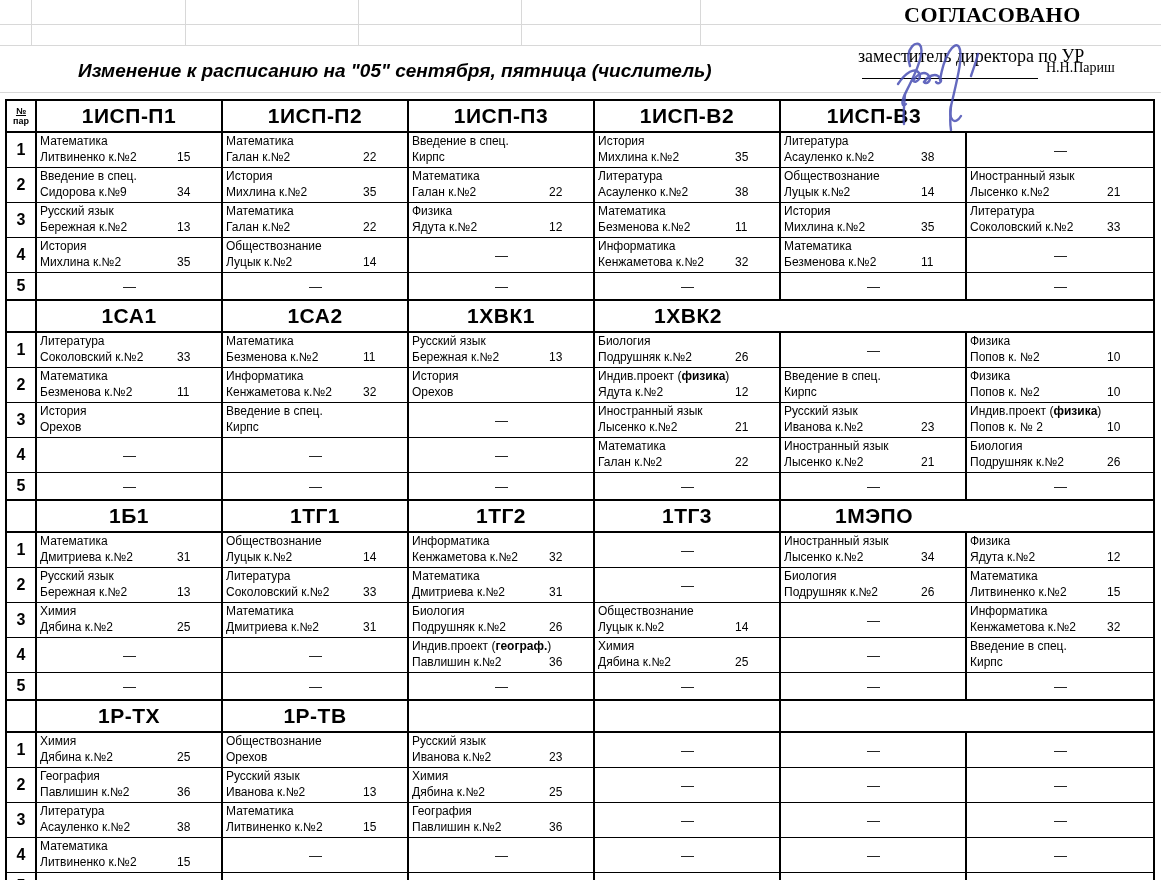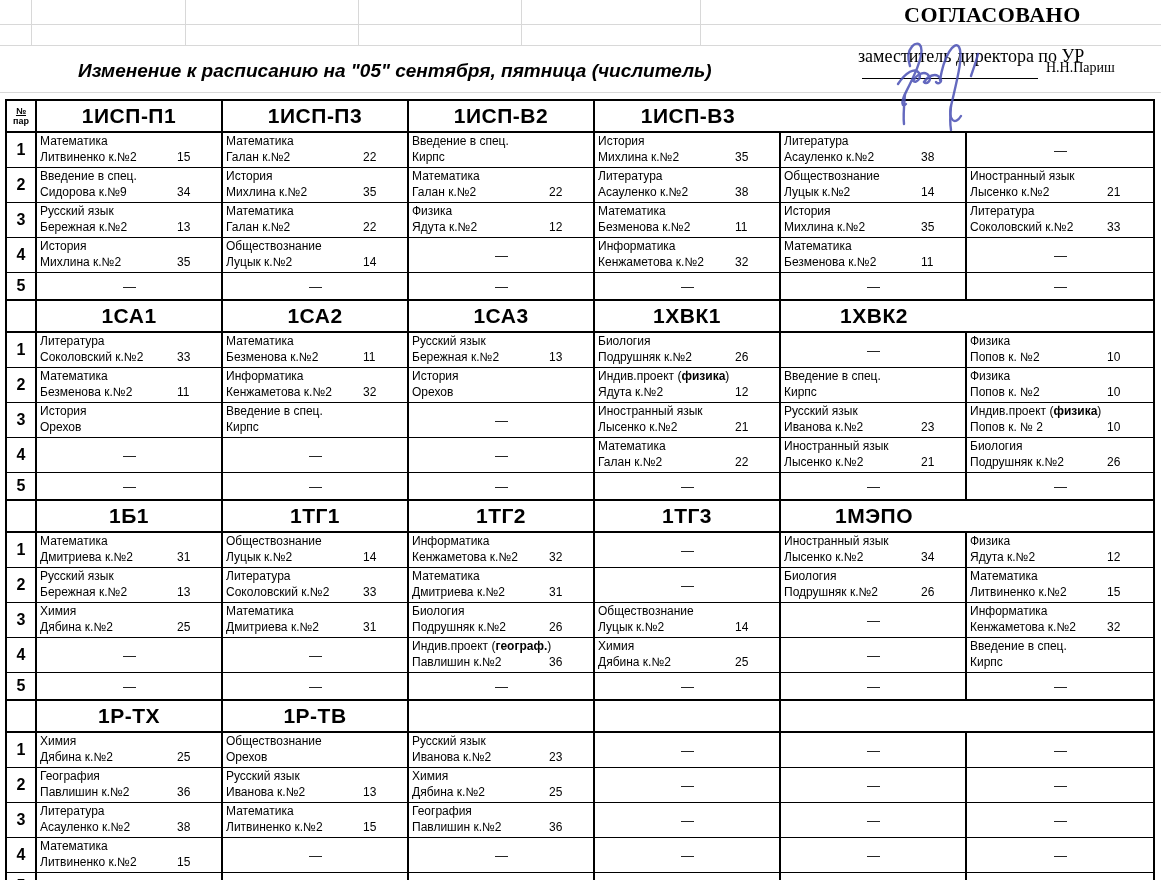--- a/index.html
+++ b/index.html
@@ -92,20 +92,23 @@
 <div class="schedule" id="schedule-table">
     <div class="sec">
       <div class="row header-row">
         <div class="cell num-cell">
           <div class="numhdr"><span class="u">№</span><br>пар</div>
         </div>
         <div class="cell">
           <div class="group-name">1ИСП-П1</div>
         </div>
         <div class="cell">
+          <div class="group-name">1ИСП-П2</div>
+        </div>
+        <div class="cell">
           <div class="group-name">1ИСП-П3</div>
         </div>
         <div class="cell">
           <div class="group-name">1ИСП-В2</div>
         </div>
         <div class="cell">
           <div class="group-name">1ИСП-В3</div>
         </div>
       </div>
       <div class="row data-row">
@@ -258,23 +261,20 @@
     <div class="sec">
       <div class="row header-row">
         <div class="cell num-cell"></div>
         <div class="cell">
           <div class="group-name">1СА1</div>
         </div>
         <div class="cell">
           <div class="group-name">1СА2</div>
         </div>
         <div class="cell">
-          <div class="group-name">1СА3</div>
-        </div>
-        <div class="cell">
           <div class="group-name">1ХВК1</div>
         </div>
         <div class="cell">
           <div class="group-name">1ХВК2</div>
         </div>
       </div>
       <div class="row data-row">
         <div class="cell num-cell">1</div>
         <div class="cell lesson">
           <div class="subj">Литература</div>

